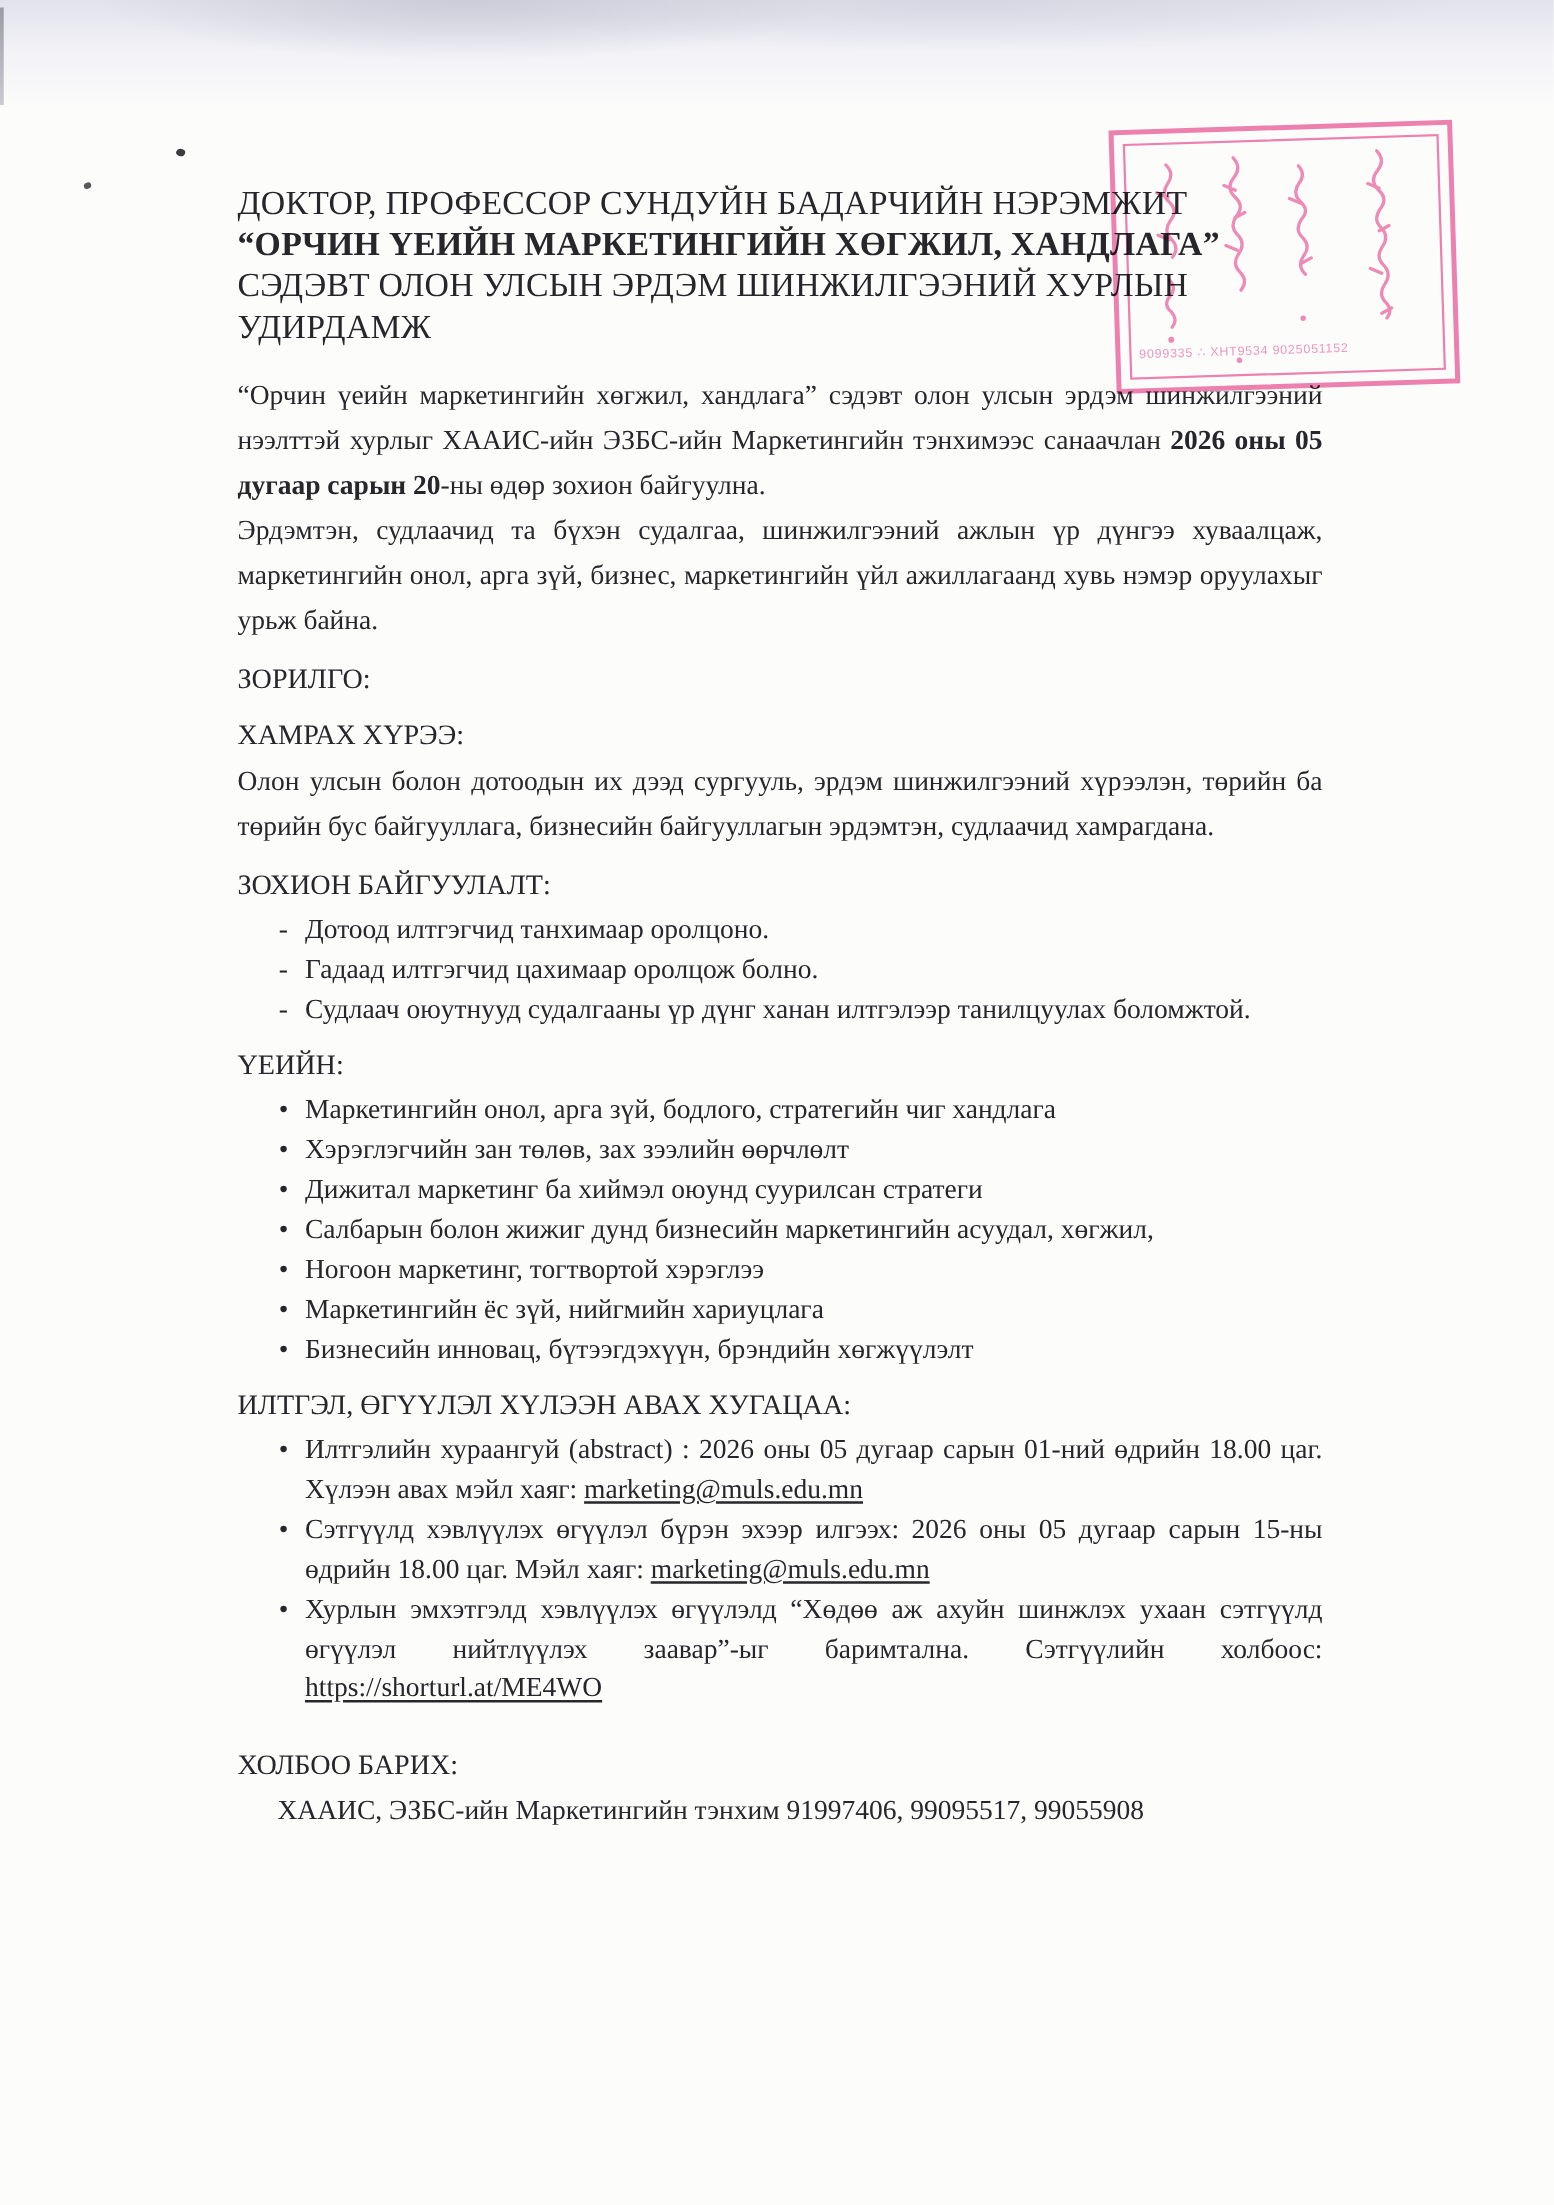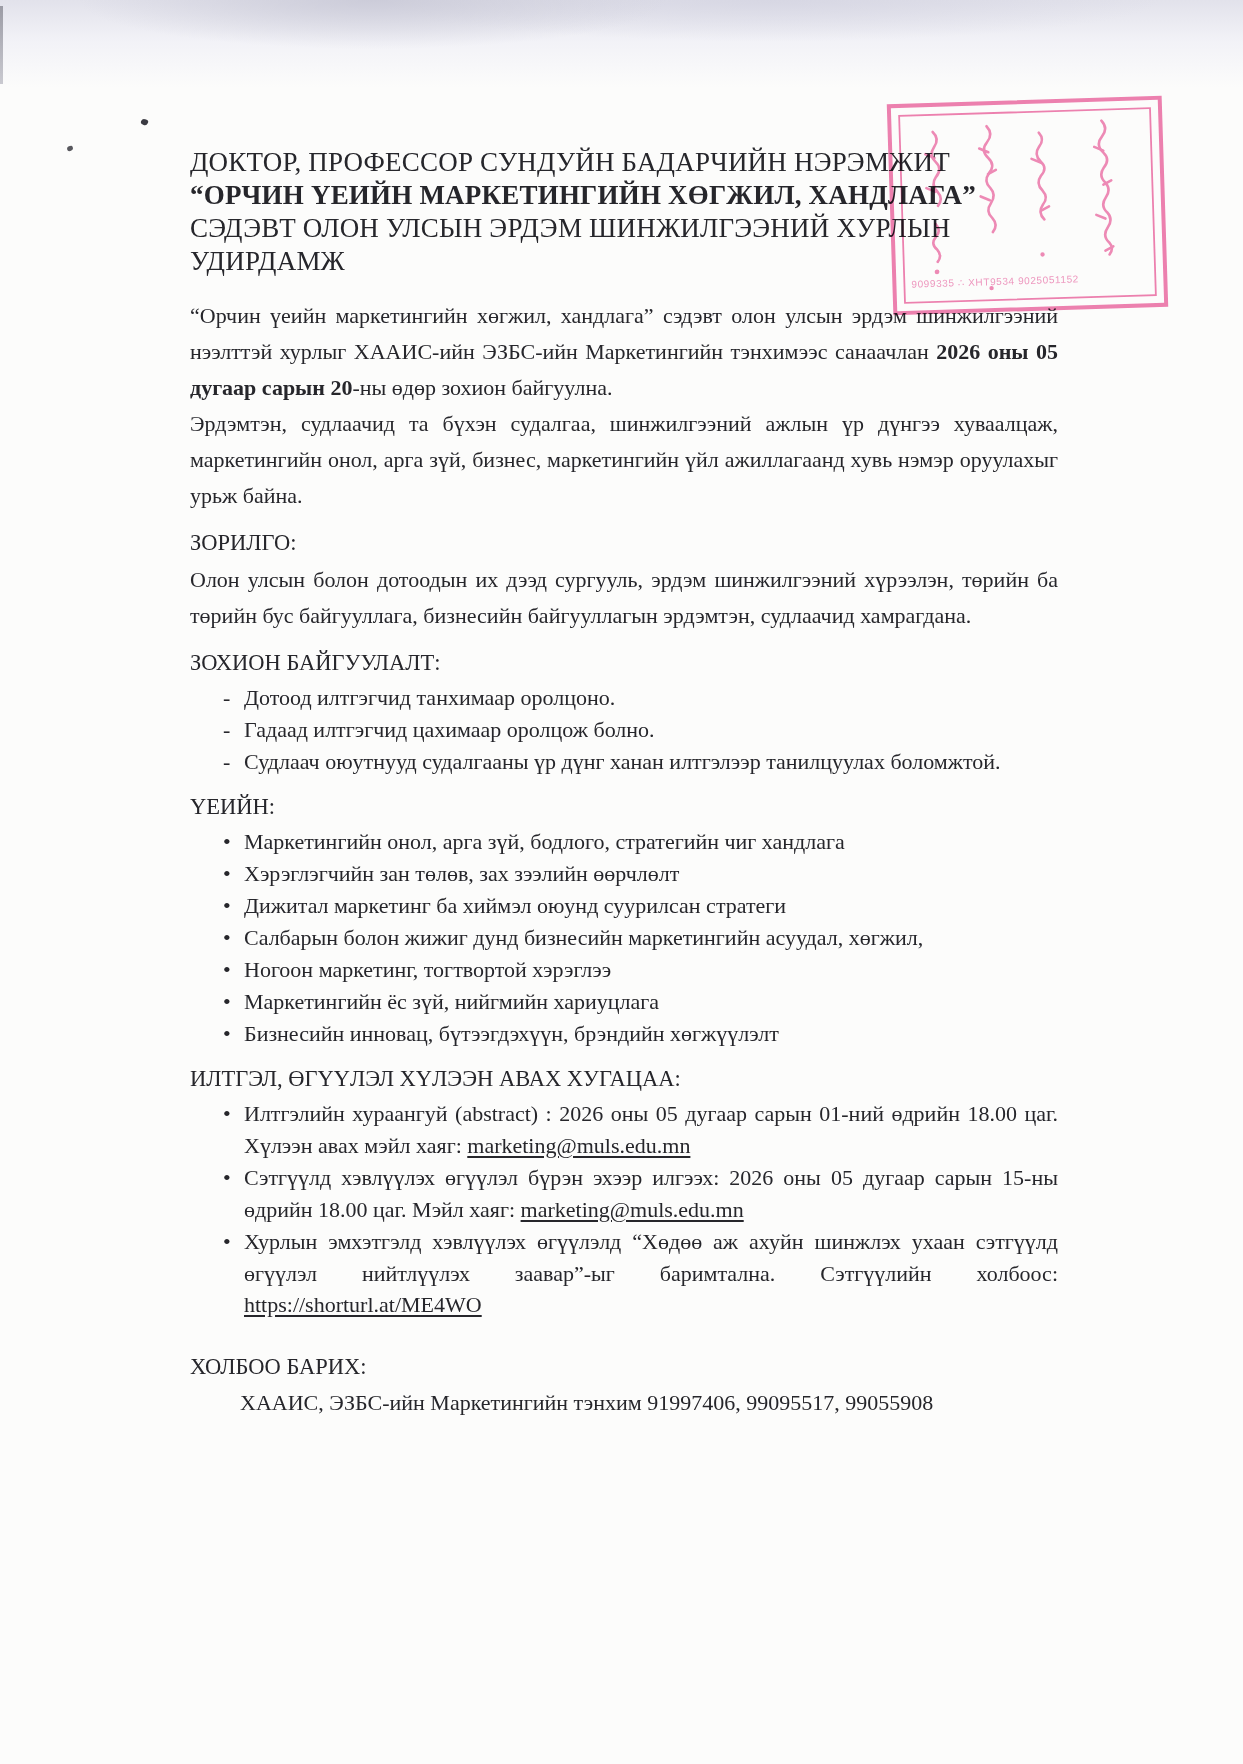--- a/index.html
+++ b/index.html
@@ -50,21 +50,21 @@
   }
   .title-block{text-align:left;font-size:27px;line-height:33px;letter-spacing:.2px;}
   .title-line2{font-weight:bold;}
   .para{font-size:22px;line-height:36px;text-align:justify;margin:0;}
   .intro1{margin-top:20px;}
   .sec-heading{font-size:22.5px;font-weight:normal;margin:13px 0 3px 0;line-height:32px;}
   .li{display:flex;font-size:22px;line-height:32px;}
   .li .marker{flex:none;width:21px;margin-left:33px;}
   .li .txt{flex:1;text-align:justify;}
   .note-line{font-size:22px;line-height:32px;margin-left:33px;}
-  .indent-line{font-size:22px;line-height:34px;margin-left:50px;}
+  .indent-line{font-size:22px;line-height:34px;margin-left:32px;}
   a.doc-link{color:#26262b;text-decoration:underline;text-underline-offset:3px;cursor:pointer;}
   .dl .li{line-height:31.5px;margin-bottom:1px;}
 </style>
 </head>
 <body>
 
 <div class="scan-shadow-top"></div>
 <div class="scan-edge-line"></div>
 <div class="speck speck1"></div>
 <div class="speck speck2"></div>
@@ -100,20 +100,21 @@
     <div class="title-line2">“ОРЧИН ҮЕИЙН МАРКЕТИНГИЙН ХӨГЖИЛ, ХАНДЛАГА”</div>
     <div>СЭДЭВТ ОЛОН УЛСЫН ЭРДЭМ ШИНЖИЛГЭЭНИЙ ХУРЛЫН УДИРДАМЖ</div>
   </div>
 
   <p class="para intro1"><span>“Орчин үеийн маркетингийн хөгжил, хандлага” сэдэвт олон улсын эрдэм шинжилгээний нээлттэй хурлыг ХААИС-ийн ЭЗБС-ийн Маркетингийн тэнхимээс санаачлан </span><b>2026 оны 05 дугаар сарын 20</b><span>-ны өдөр зохион байгуулна.</span></p>
 
   <p class="para">Эрдэмтэн, судлаачид та бүхэн судалгаа, шинжилгээний ажлын үр дүнгээ хуваалцаж, маркетингийн онол, арга зүй, бизнес, маркетингийн үйл ажиллагаанд хувь нэмэр оруулахыг урьж байна.</p>
 
   <div class="sec-heading">ЗОРИЛГО:</div>
 
+  <div class="sec-heading">ХАМРАХ ХҮРЭЭ:</div>
   <p class="para">Олон улсын болон дотоодын их дээд сургууль, эрдэм шинжилгээний хүрээлэн, төрийн ба төрийн бус байгууллага, бизнесийн байгууллагын эрдэмтэн, судлаачид хамрагдана.</p>
 
   <div class="sec-heading">ЗОХИОН БАЙГУУЛАЛТ:</div>
   <div class="li">
     <span class="marker">-</span>
     <span class="txt">Дотоод илтгэгчид танхимаар оролцоно.</span>
   </div>
   <div class="li">
     <span class="marker">-</span>
     <span class="txt">Гадаад илтгэгчид цахимаар оролцож болно.</span>

